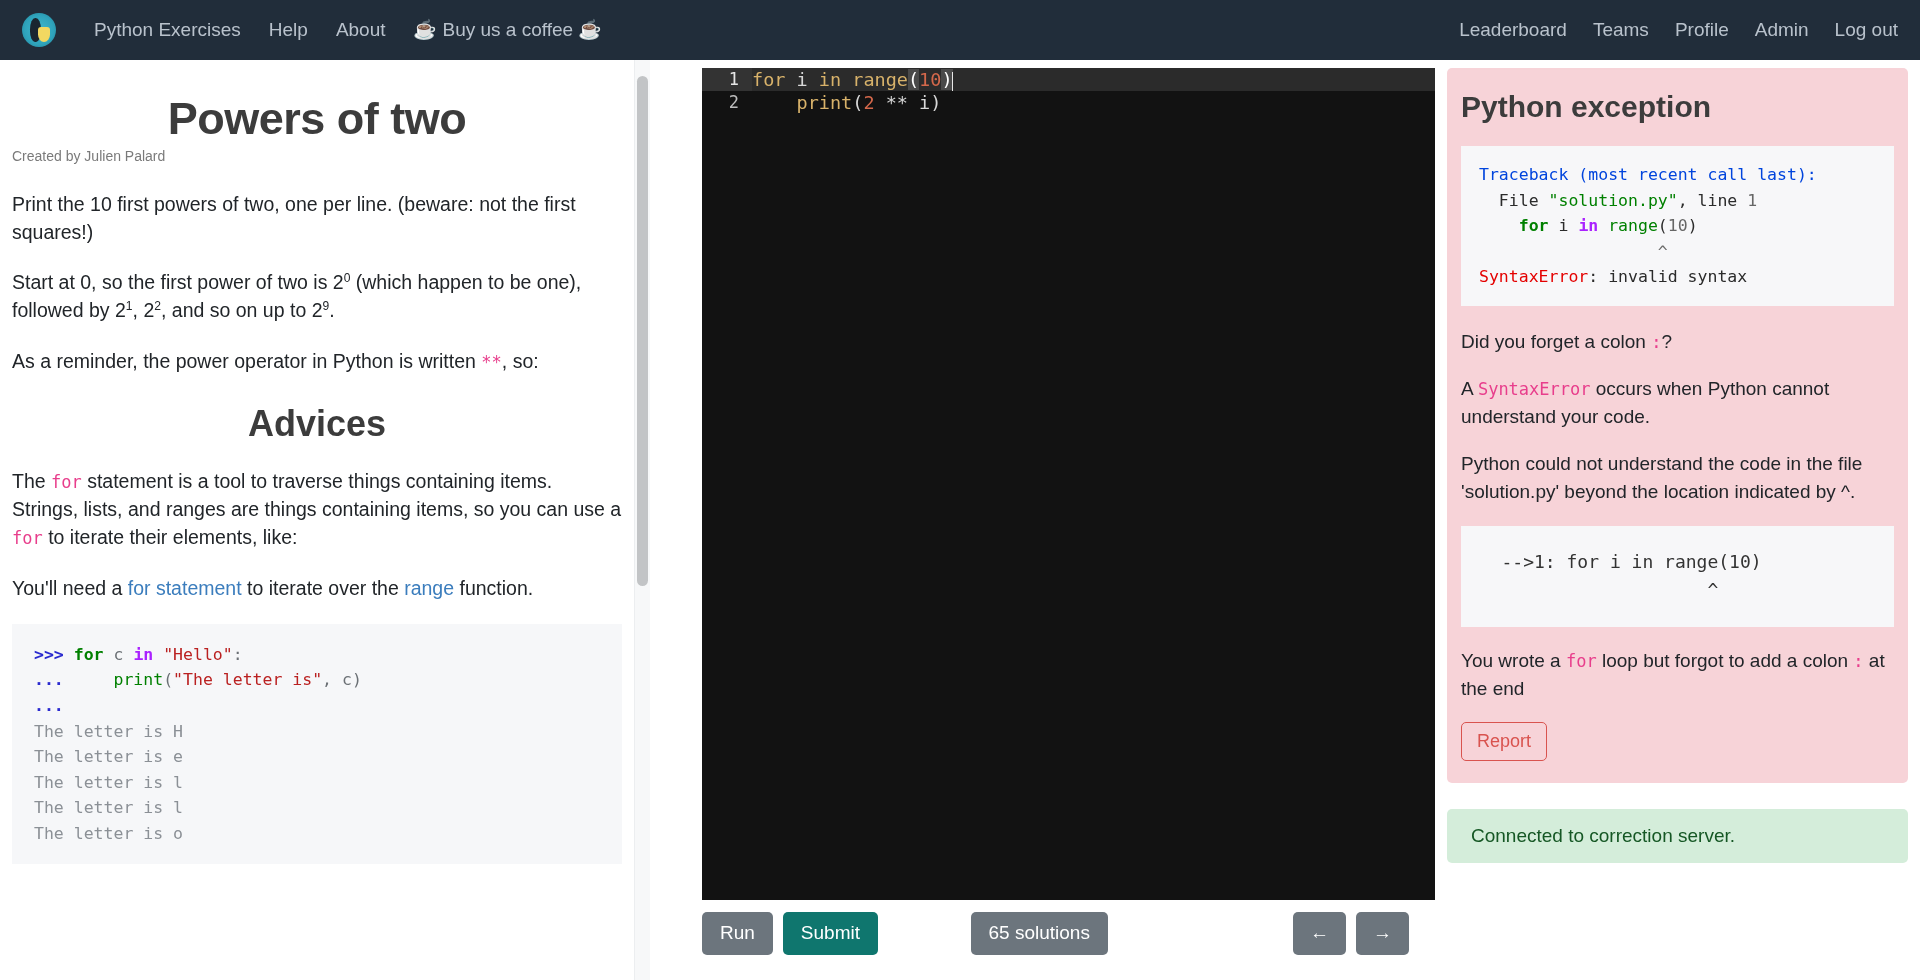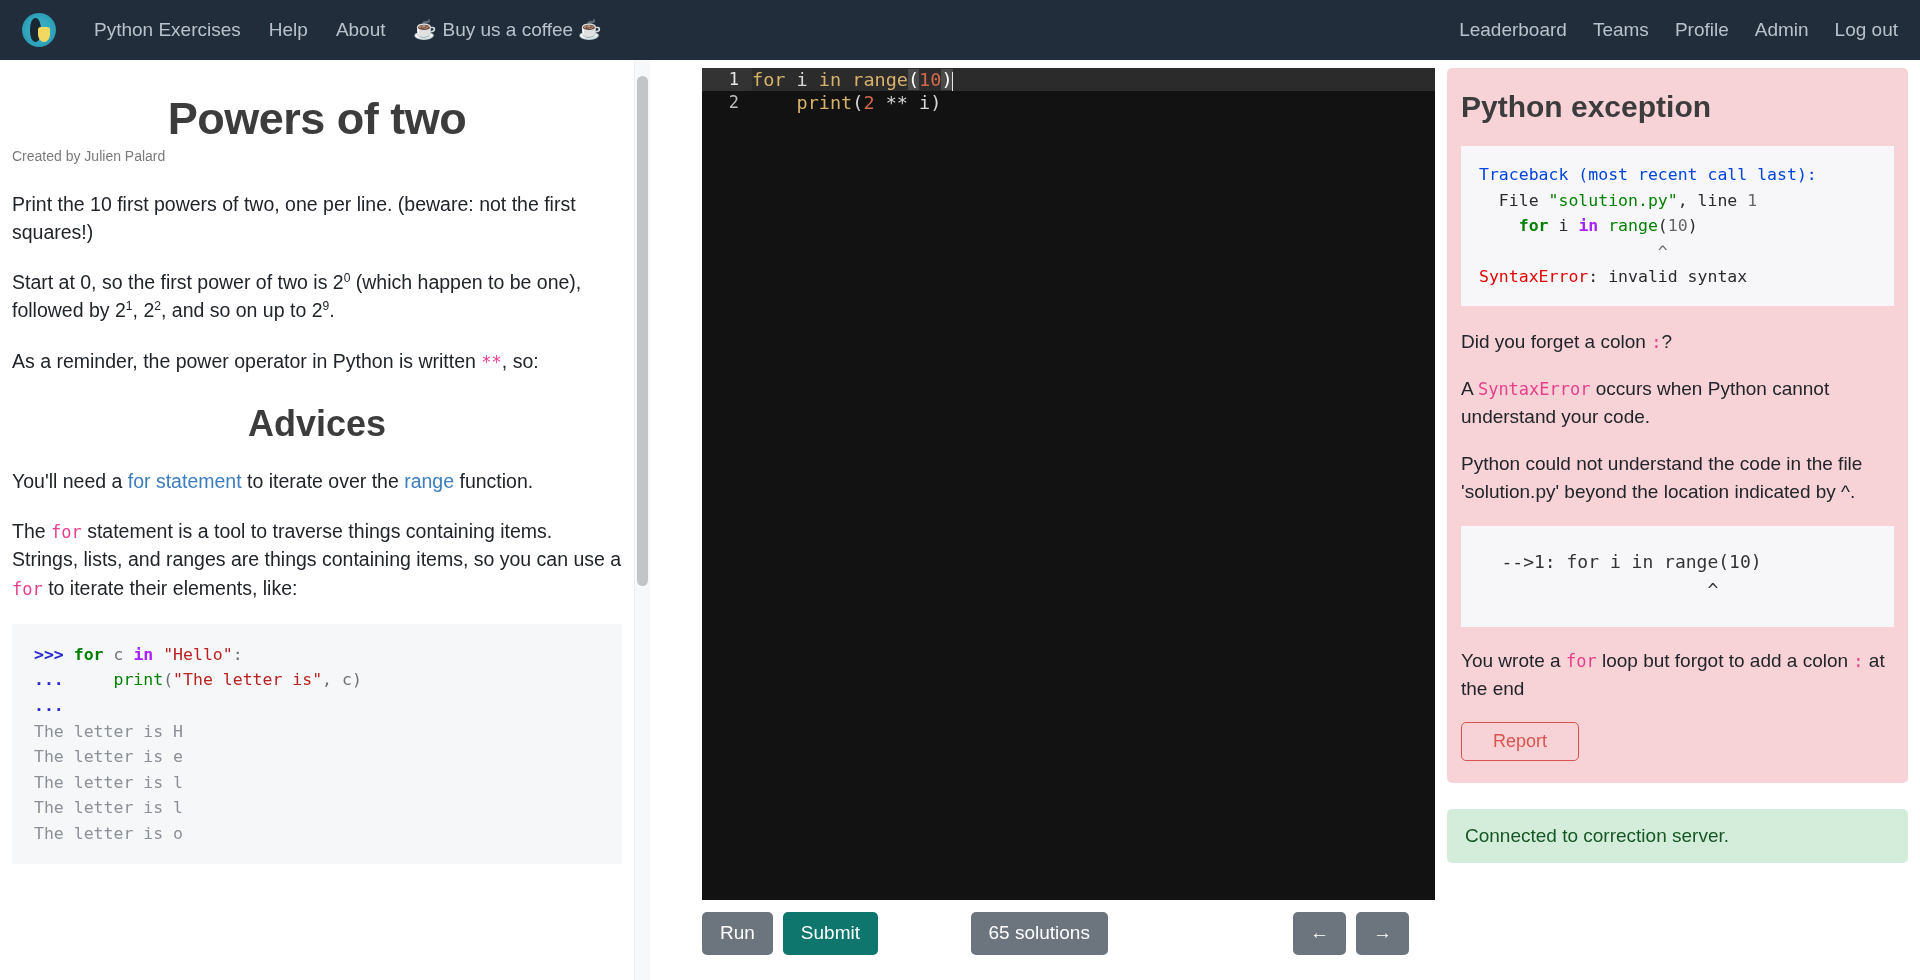--- a/index.html
+++ b/index.html
@@ -151,26 +151,26 @@
   .tb-err { color:#e40000; }
   .tb-caret { color:#6b6b6b; }
   .exc-p { margin:0 0 20px 0; font-size:19px; line-height:1.45; color:#212529; }
   pre.hintcode {
     background:#f7f7f9; margin:0 0 20px 0; padding:22px 8px;
     font-family:"DejaVu Sans Mono", monospace; font-size:18px;
     line-height:1.6; white-space:pre; color:#333; overflow:hidden;
   }
   #report-btn {
     background:transparent; color:#d9534f; border:1px solid #d9534f;
-    border-radius:5px; padding:8px 31px; font-size:18px; cursor:pointer;
+    border-radius:5px; padding:8px 15px; font-size:18px; cursor:pointer;
     font-family:"Liberation Sans", sans-serif;
   }
   #status-card {
     margin-top:26px; background:#d4edda; color:#155724; border-radius:5px;
-    padding:16px 18px; font-size:19px;
+    padding:16px 24px; font-size:19px;
   }
 </style>
 </head>
 <body>
 
 <div id="navbar">
   <div class="nav-left">
     <div class="brand-logo"></div>
     <a class="nav-link">Python Exercises</a>
     <a class="nav-link">Help</a>
@@ -201,25 +201,25 @@
       </p>
 
       <p class="para">
         <span>As a reminder, the power operator in Python is written </span><code class="inline pink">**</code><span>, so:</span>
       </p>
 
 
       <h2 class="advices">Advices</h2>
 
       <p class="para">
+        <span>The </span><code class="inline pink">for</code><span> statement is a tool to traverse things containing items. Strings, lists, and ranges are things containing items, so you can use a </span><code class="inline pink">for</code><span> to iterate their elements, like:</span>
+      </p>
+
+      <p class="para">
         <span>You'll need a </span><a class="doclink">for statement</a><span> to iterate over the </span><a class="doclink">range</a><span> function.</span>
-      </p>
-
-      <p class="para">
-        <span>The </span><code class="inline pink">for</code><span> statement is a tool to traverse things containing items. Strings, lists, and ranges are things containing items, so you can use a </span><code class="inline pink">for</code><span> to iterate their elements, like:</span>
       </p>
 
       <pre class="doctest"><span class="tok-prompt">&gt;&gt;&gt;</span> <span class="tok-kw">for</span><span class="tok-plain"> c </span><span class="tok-op-kw">in</span><span class="tok-str"> "Hello"</span><span class="tok-plain">:</span>
 <span class="tok-prompt">...</span>     <span class="tok-fn">print</span><span class="tok-plain">(</span><span class="tok-str">"The letter is"</span><span class="tok-plain">, c)</span>
 <span class="tok-prompt">...</span>
 <span class="tok-out">The letter is H</span>
 <span class="tok-out">The letter is e</span>
 <span class="tok-out">The letter is l</span>
 <span class="tok-out">The letter is l</span>
 <span class="tok-out">The letter is o</span></pre>

